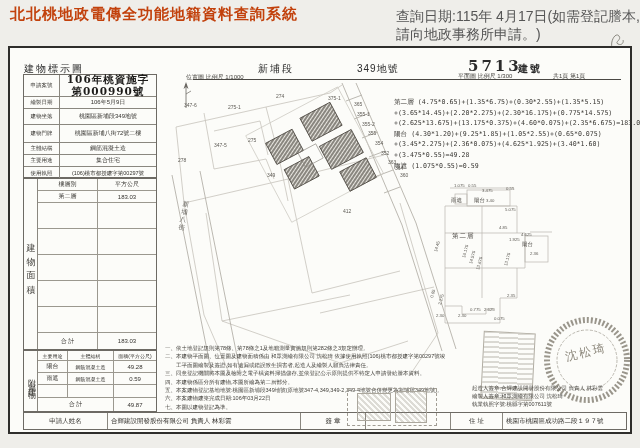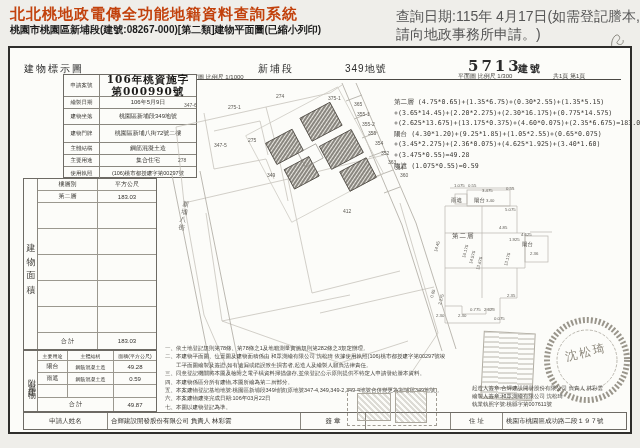--- a/index.html
+++ b/index.html
@@ -10,21 +10,21 @@
   .sys-title{font-size:15px;font-weight:bold;letter-spacing:1px;color:#c2410c;}
   .query-date{font-size:14px;color:#555;}
   .doc-line{font-size:10px;font-weight:bold;color:#1c1c1c;}
   #frame{position:absolute;left:8px;top:46px;width:620px;height:384px;
          border:2px solid #2e2d2b;background:#fcfcf9;}
   .h10{font-size:10px;}
   .tiny{font-size:6px;color:#45433f;}
   .bno{font-size:15px;font-weight:bold;letter-spacing:3px;font-family:"DejaVu Serif",serif;}
   .rule{border-top:1px solid #4a4844;height:0;}
   
-  .tbl{border:1px solid #6d6a64;box-sizing:border-box;background:#fcfcf9;margin-left:40px;}
+  .tbl{border:1px solid #6d6a64;box-sizing:border-box;background:#fcfcf9;}
   .mrow{display:flex;border-bottom:1px solid #8a877f;box-sizing:border-box;}
   .mrow:last-child{border-bottom:none;}
   .mlab{width:36px;border-right:1px solid #8a877f;box-sizing:border-box;
         font-size:5.5px;color:#3c3a36;display:flex;align-items:center;justify-content:center;text-align:center;}
   .mval{flex:1;display:flex;align-items:center;justify-content:center;
         font-size:6px;color:#34322e;text-align:center;line-height:1.15;}
   .case-val{font-family:"DejaVu Serif",serif;font-weight:bold;font-size:10.5px;
             letter-spacing:1px;line-height:1.05;color:#1d1c1a;}
   
   .blk{display:flex;border:1px solid #6d6a64;box-sizing:border-box;background:#fcfcf9;}
@@ -57,31 +57,30 @@
          background:repeating-linear-gradient(0deg,rgba(140,135,122,.30) 0 2px,transparent 2px 5px);}
   svg text{font-family:"Liberation Sans",sans-serif;}
 </style>
 </head>
 <body>
 
 <div id="stage">
 
   <div class="abs sys-title" style="left:10px;top:5px;">北北桃地政電傳全功能地籍資料查詢系統</div>
   <div class="abs query-date" style="left:396px;top:8px;">查詢日期:115年 4月17日(如需登記謄本,請向地政事務所申請。)</div>
-  <div class="abs doc-line" style="left:10px;top:23px;">桃園市桃園區新埔段(建號:08267-000)[第二類]建物平面圖(已縮小列印)</div>
 
   <svg class="abs" style="left:606px;top:30px;" width="22" height="22">
     <path d="M6 18 C4 10, 10 2, 13 6 C16 10, 8 12, 12 14 C16 16, 18 12, 17 10" fill="none" stroke="#8a8880" stroke-width="1"></path>
   </svg>
 
   <div id="frame">
 
     <div class="abs h10" style="left:14px;top:14px;letter-spacing:2px;">建物標示圖</div>
     <div class="abs h10" style="left:248px;top:14px;letter-spacing:2px;">新埔段</div>
-    <div class="abs h10" style="left:335px;top:14px;letter-spacing:1px;">349地號</div>
+    <div class="abs h10" style="left:347px;top:14px;letter-spacing:1px;">349地號</div>
     <div class="abs bno" style="left:458px;top:9px;">5713</div>
     <div class="abs h10" style="left:508px;top:14px;letter-spacing:2px;font-weight:bold;">建號</div>
     <div class="abs rule" style="left:183px;top:31px;width:428px;"></div>
     <div class="abs tiny" style="left:176px;top:25px;">位置圖 比例尺 1/1000</div>
     <div class="abs tiny" style="left:448px;top:24px;">平面圖 比例尺 1/300</div>
     <div class="abs tiny" style="left:543px;top:24px;">共1頁 第1頁</div>
 
     <svg class="abs" style="left:168px;top:32px;" width="16" height="30">
       <line x1="8" y1="4" x2="8" y2="28" stroke="#6b6863" stroke-width="0.8"></line>
       <path d="M8 2 L5.5 9 L8 7 L10.5 9 Z" fill="#6b6863"></path>

